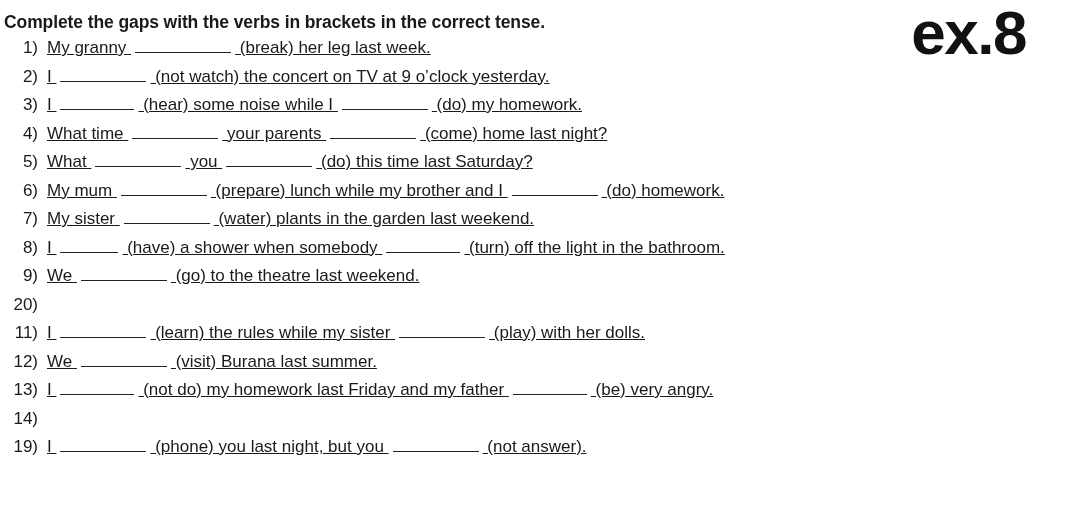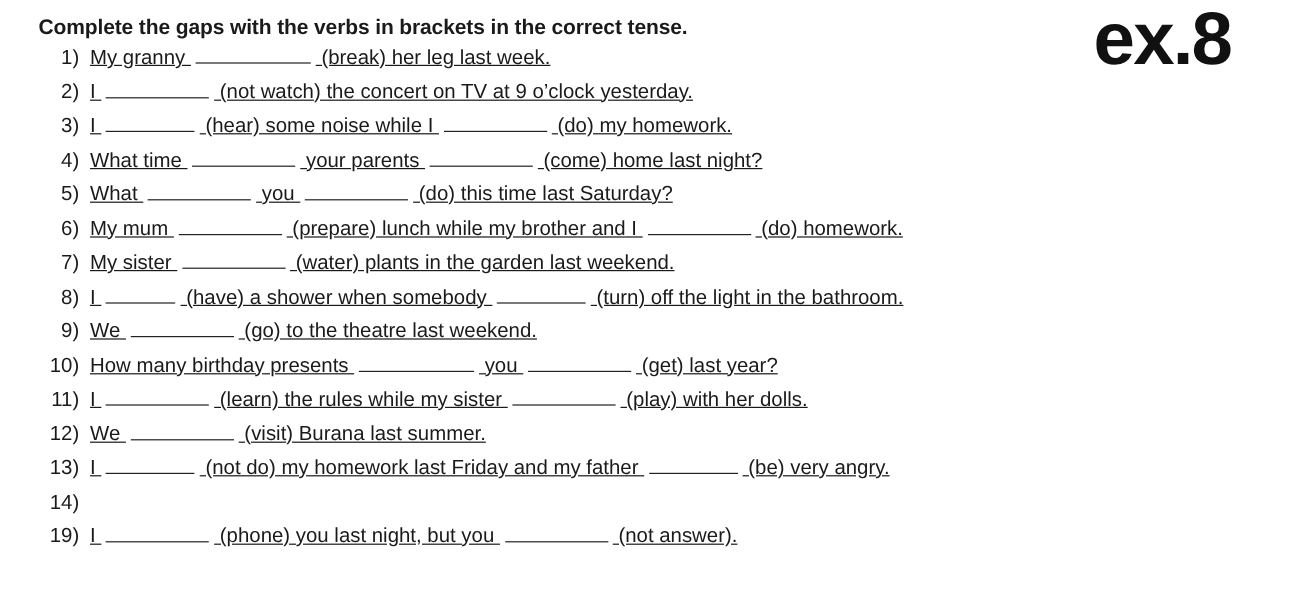--- a/index.html
+++ b/index.html
@@ -13,21 +13,21 @@
     font-family: "Liberation Sans", sans-serif;
     color: #1a1a1a;
     overflow: hidden;
     position: relative;
   }
   .sheet {
     position: relative;
     width: 1080px;
     height: 508px;
     box-sizing: border-box;
-    padding: 12px 16px 0 28px;
+    padding: 12px 16px 0 0;
   }
   .title {
     font-size: 17.5px;
     font-weight: bold;
     letter-spacing: -0.1px;
     line-height: 1.2;
     margin: 0 0 6px 4px;
     white-space: nowrap;
   }
   .ex-badge {
@@ -117,22 +117,21 @@
       </li>
       <li class="item">
         <span class="num">8)</span>
         <span class="body-text">I <span class="gap g-s"></span> (have) a shower when somebody <span class="gap g-m"></span> (turn) off the light in the bathroom.</span>
       </li>
       <li class="item">
         <span class="num">9)</span>
         <span class="body-text">We <span class="gap g-l"></span> (go) to the theatre last weekend.</span>
       </li>
       <li class="item">
-        <span class="num">10)</span>
-        <span class="body-text">How many birthday presents <span class="gap g-xl"></span> you <span class="gap g-l"></span> (get) last year?</span>
+        <span class="num">20)</span>
       </li>
       <li class="item">
         <span class="num">11)</span>
         <span class="body-text">I <span class="gap g-l"></span> (learn) the rules while my sister <span class="gap g-l"></span> (play) with her dolls.</span>
       </li>
       <li class="item">
         <span class="num">12)</span>
         <span class="body-text">We <span class="gap g-l"></span> (visit) Burana last summer.</span>
       </li>
       <li class="item">

